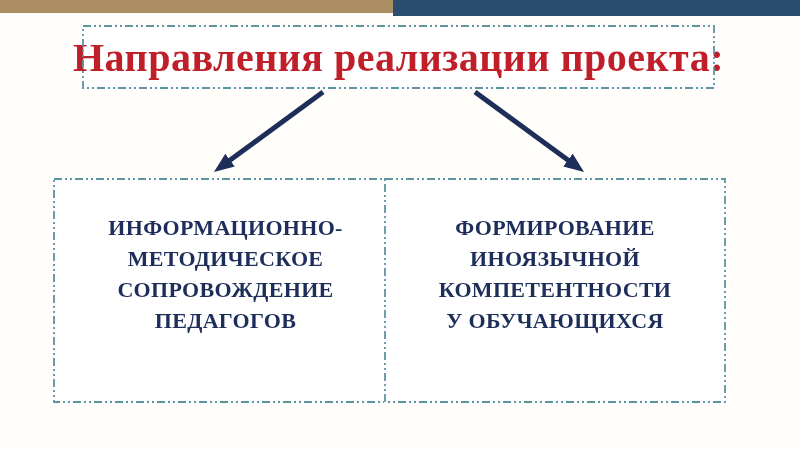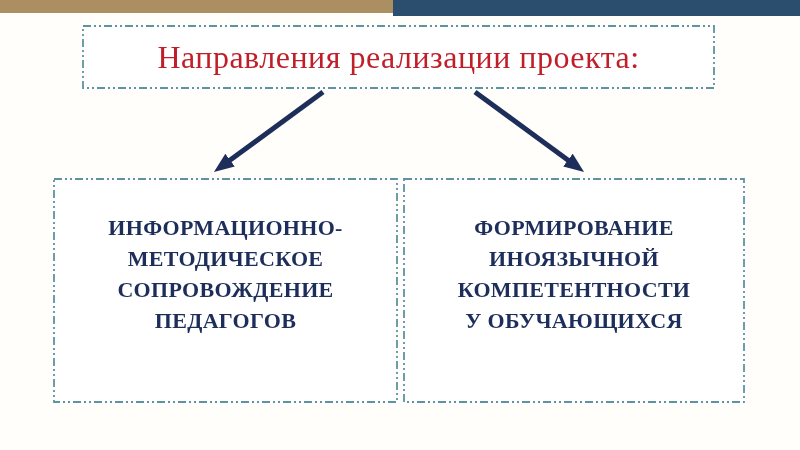--- a/index.html
+++ b/index.html
@@ -31,22 +31,22 @@
   .title-box {
     position: absolute;
     left: 82px; top: 25px;
     width: 633px; height: 64px;
     background: var(--box-bg);
     display: flex;
     align-items: center;
     justify-content: center;
   }
   .title-box h1 {
-    font-size: 32px;
-    font-weight: normal;
+    font-size: 40px;
+    font-weight: bold;
     color: var(--title-red);
     letter-spacing: 0.5px;
     white-space: nowrap;
   }
 
   .dashed-rect {
     position: absolute;
     inset: 0;
     width: 100%;
     height: 100%;
@@ -68,21 +68,21 @@
   .arrows-layer line { stroke: var(--navy); stroke-width: 5; }
   .arrowhead { fill: var(--navy); }
 
   .dir-box {
     position: absolute;
     top: 178px;
     height: 225px;
     background: var(--box-bg);
   }
   .dir-box-left  { left: 53px;  width: 345px; }
-  .dir-box-right { left: 403px; width: 342px; }
+  .dir-box-right { left: 384px; width: 342px; }
   .dir-box-text {
     padding-top: 34px;
     font-size: 22px;
     line-height: 31px;
     font-weight: bold;
     color: var(--navy);
     text-align: center;
     white-space: pre-line;
     letter-spacing: 0.3px;
   }

